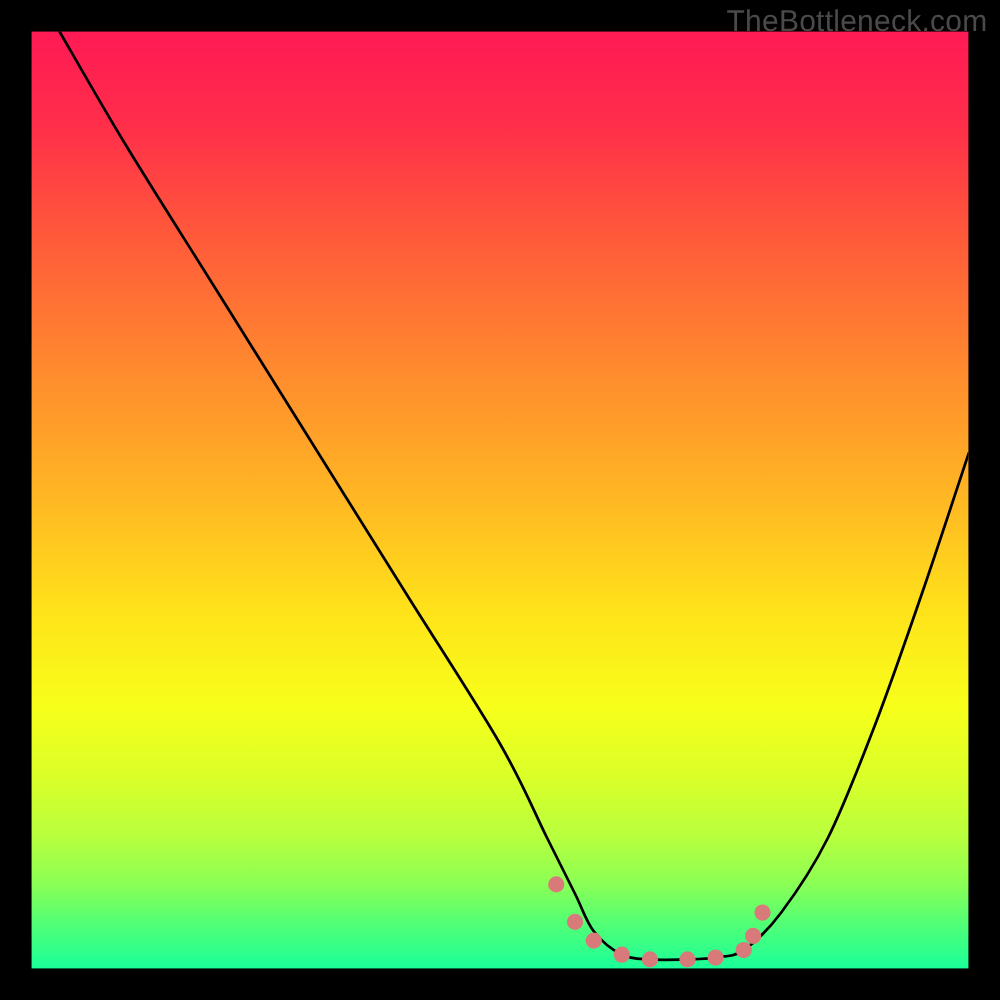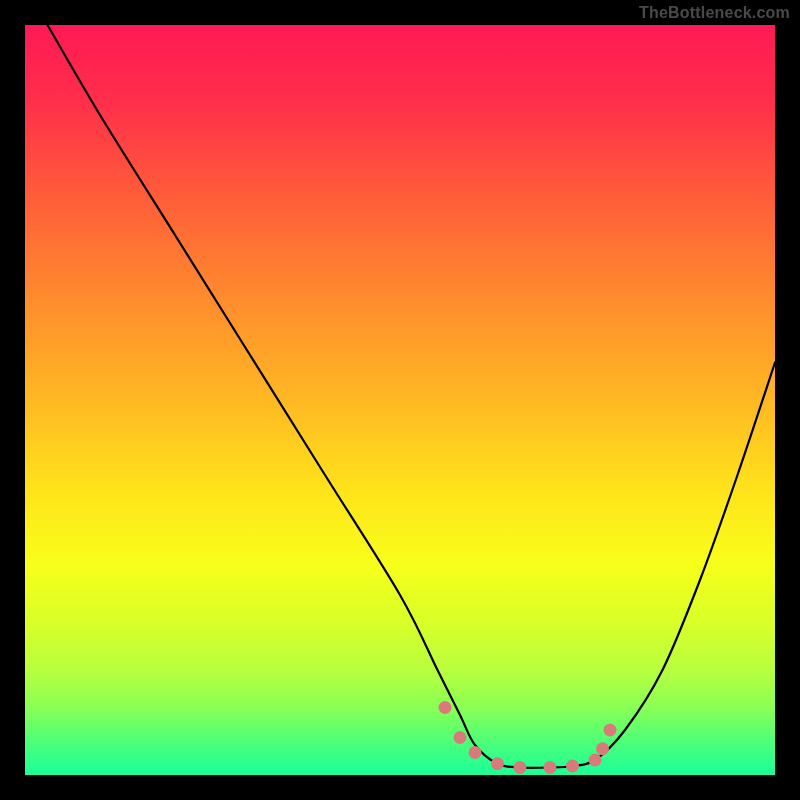--- a/index.html
+++ b/index.html
@@ -15,22 +15,22 @@
     position: relative;
     width: 800px;
     height: 800px;
     background: #000;
   }
   .watermark {
     position: absolute;
     top: 4px;
     right: 10px;
     color: #4a4a4a;
-    font-size: 16px;
-    font-weight: 700;
+    font-size: 24px;
+    font-weight: 400;
     letter-spacing: 0.2px;
     z-index: 3;
   }
   .plot-area {
     position: absolute;
     left: 25px;
     top: 25px;
     width: 750px;
     height: 750px;
     overflow: hidden;

